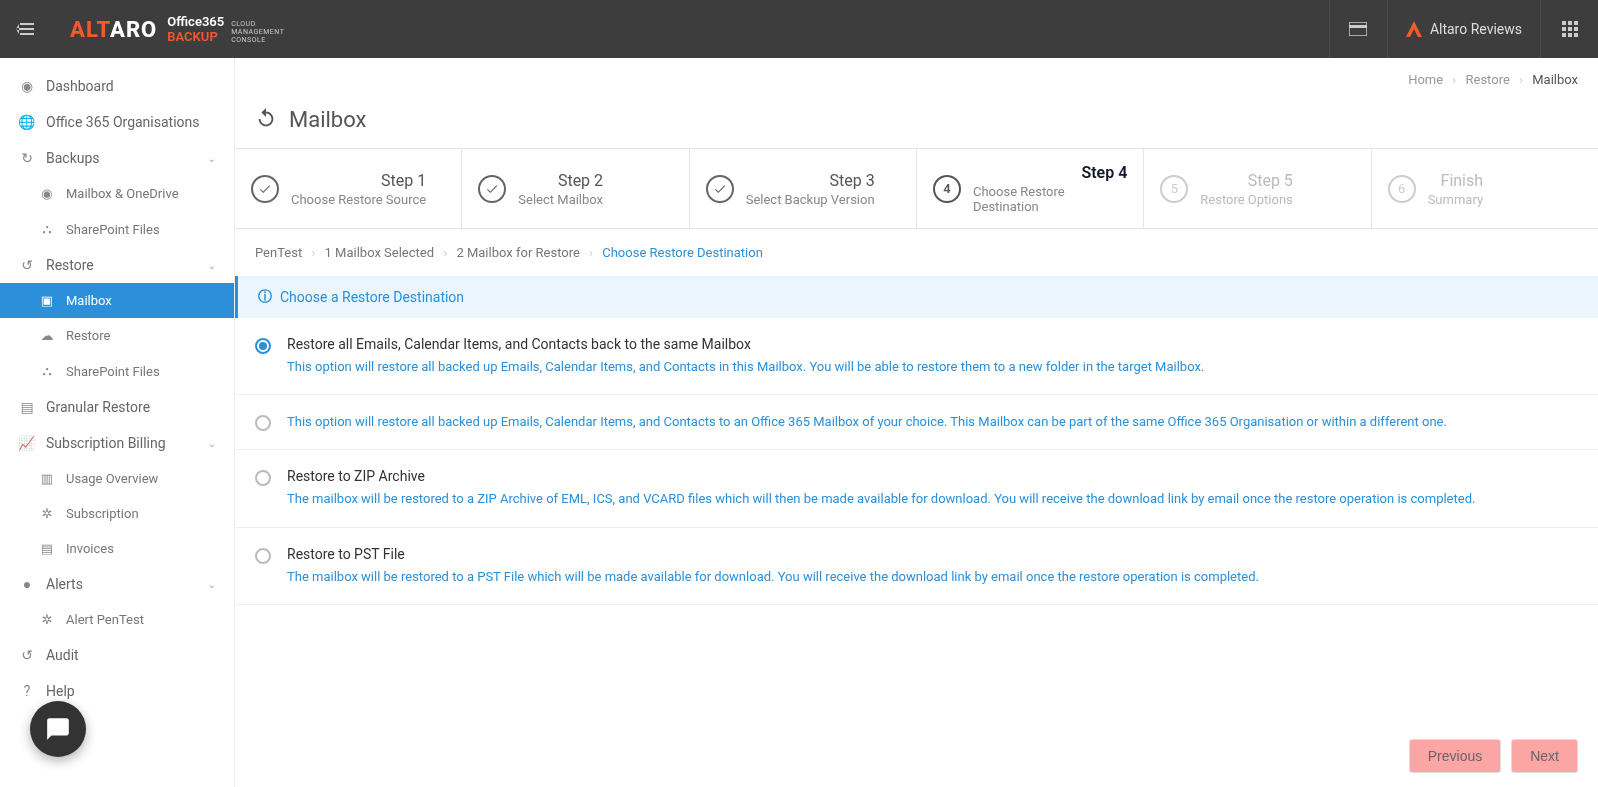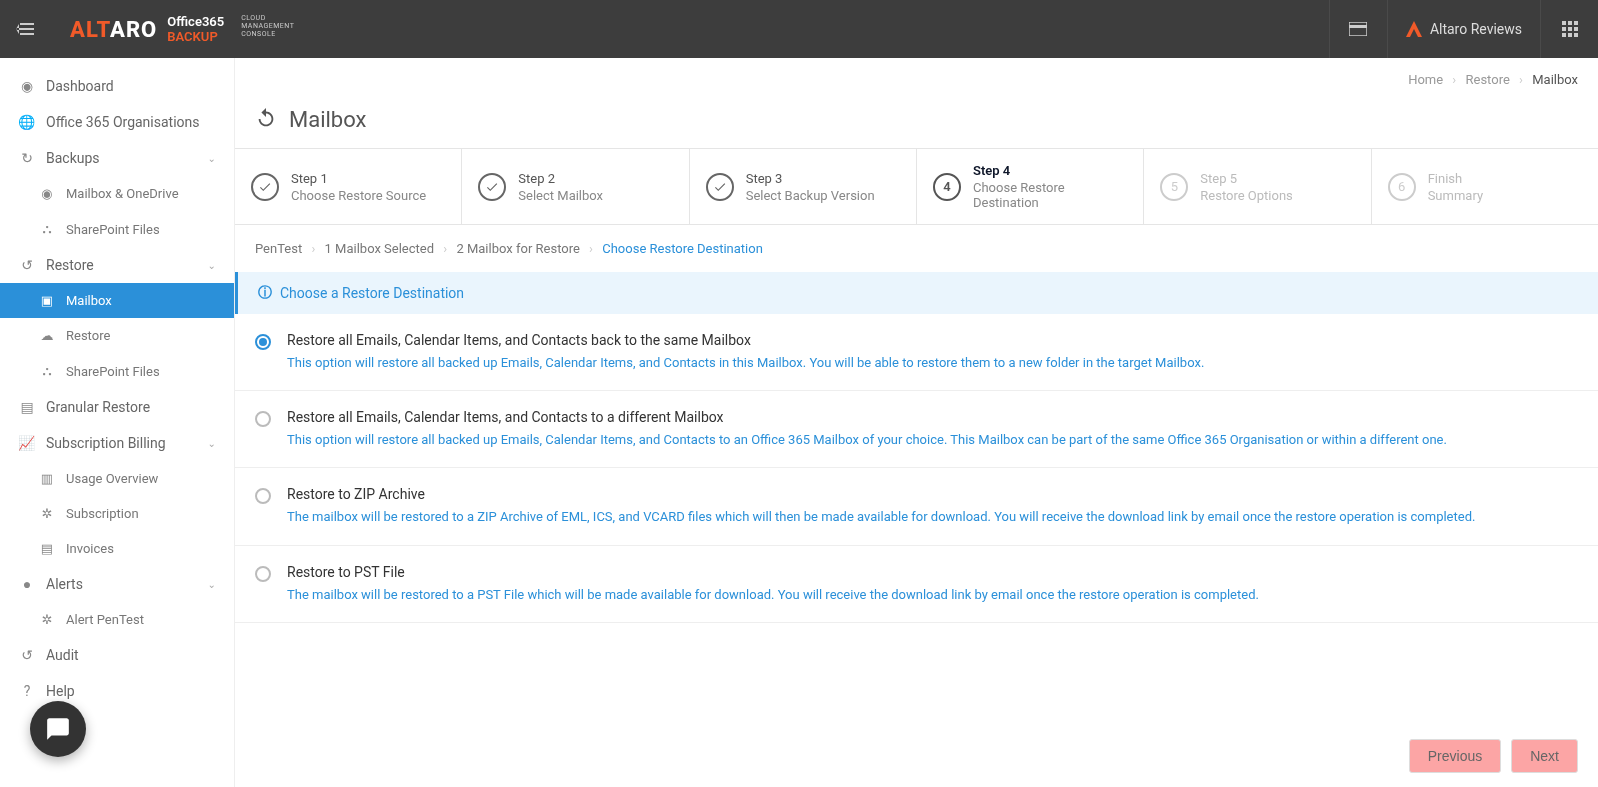--- a/index.html
+++ b/index.html
@@ -4,21 +4,21 @@
 <style>
 * { box-sizing: border-box; margin: 0; padding: 0; }
 body { font-family: -apple-system, BlinkMacSystemFont, "Segoe UI", Roboto, "Helvetica Neue", Arial, sans-serif; font-size: 14px; color: #555; background: #fff; overflow: hidden; }
 .topbar { height: 58px; background: #3d3d3d; display: flex; align-items: center; color: #fff; }
 .topbar-menu-btn { width: 50px; height: 58px; display: flex; align-items: center; justify-content: center; cursor: pointer; }
 .topbar-menu-btn svg { fill: #ccc; }
 .logo-area { display: flex; align-items: center; padding-left: 20px; gap: 10px; }
 .logo-main { font-weight: 800; font-size: 22px; letter-spacing: 1px; }
 .logo-main .a1 { color: #f15a29; }
 .logo-main .a2 { color: #fff; }
-.logo-sub { display: flex; align-items: flex-start; gap: 17px; }
+.logo-sub { display: flex; align-items: flex-end; gap: 7px; }
 .logo-sub1 { font-size: 13px; font-weight: 600; }
 .logo-sub1 .o { color: #fff; }
 .logo-sub1 .b { color: #f15a29; }
 .logo-sub2 { font-size: 7px; line-height: 8px; color: #ccc; letter-spacing: 0.5px; }
 .topbar-spacer { flex: 1; }
 .topbar-icon-btn { width: 58px; height: 58px; display: flex; align-items: center; justify-content: center; border-left: 1px solid #4a4a4a; cursor: pointer; }
 .topbar-icon-btn svg { fill: #ccc; }
 .topbar-user { display: flex; align-items: center; height: 58px; padding: 0 18px; border-left: 1px solid #4a4a4a; cursor: pointer; gap: 8px; color: #ddd; font-size: 14px; }
 .user-logo { width: 16px; height: 16px; }
 
@@ -41,21 +41,21 @@
 .page-title h1 { font-size: 22px; font-weight: 400; color: #555; }
 
 .wizard { display: flex; border-top: 1px solid #e5e5e5; border-bottom: 1px solid #e5e5e5; }
 .wizard-step { flex: 1; display: flex; align-items: center; padding: 14px 16px; border-right: 1px solid #e5e5e5; gap: 12px; }
 .wizard-step:last-child { border-right: none; }
 .step-circle { width: 28px; height: 28px; border: 2px solid #888; border-radius: 50%; display: flex; align-items: center; justify-content: center; font-size: 13px; color: #888; flex-shrink: 0; }
 .step-circle.done { border-color: #666; color: #666; }
 .step-circle.current { border-color: #555; color: #555; font-weight: 600; }
 .step-circle.future { border-color: #ccc; color: #ccc; }
 .step-texts { display: flex; flex-direction: column; }
-.step-label { font-size: 13px; color: #555; }
+.step-label { font-size: 16px; color: #555; text-align: right; }
 .step-sub { font-size: 13px; color: #888; margin-top: 2px; }
 .wizard-step.future .step-label, .wizard-step.future .step-sub { color: #bbb; }
 .wizard-step.current .step-label { font-weight: 600; color: #0f172a; }
 
 .sub-breadcrumb { padding: 16px 20px; font-size: 13px; color: #777; }
 .sub-breadcrumb .sep { margin: 0 6px; color: #ccc; }
 .sub-breadcrumb .cur { color: #2b90d9; }
 
 .info-banner { background: #eaf5fd; border-left: 3px solid #2b90d9; padding: 12px 20px; color: #2b90d9; font-size: 14px; display: flex; align-items: center; gap: 8px; }
 .info-banner .ic { font-weight: bold; }
@@ -299,21 +299,20 @@
         <div class="option">
           <div class="radio selected"></div>
           <div class="option-texts">
             <div class="option-title">Restore all Emails, Calendar Items, and Contacts back to the same Mailbox</div>
             <div class="option-desc">This option will restore all backed up Emails, Calendar Items, and Contacts in this Mailbox. You will be able to restore them to a new folder in the target Mailbox.</div>
           </div>
         </div>
         <div class="option">
           <div class="radio"></div>
           <div class="option-texts">
-            <div class="option-title">Restore all Emails, Calendar Items, and Contacts to a different Mailbox</div>
             <div class="option-desc">This option will restore all backed up Emails, Calendar Items, and Contacts to an Office 365 Mailbox of your choice. This Mailbox can be part of the same Office 365 Organisation or within a different one.</div>
           </div>
         </div>
         <div class="option">
           <div class="radio"></div>
           <div class="option-texts">
             <div class="option-title">Restore to ZIP Archive</div>
             <div class="option-desc">The mailbox will be restored to a ZIP Archive of EML, ICS, and VCARD files which will then be made available for download. You will receive the download link by email once the restore operation is completed.</div>
           </div>
         </div>

